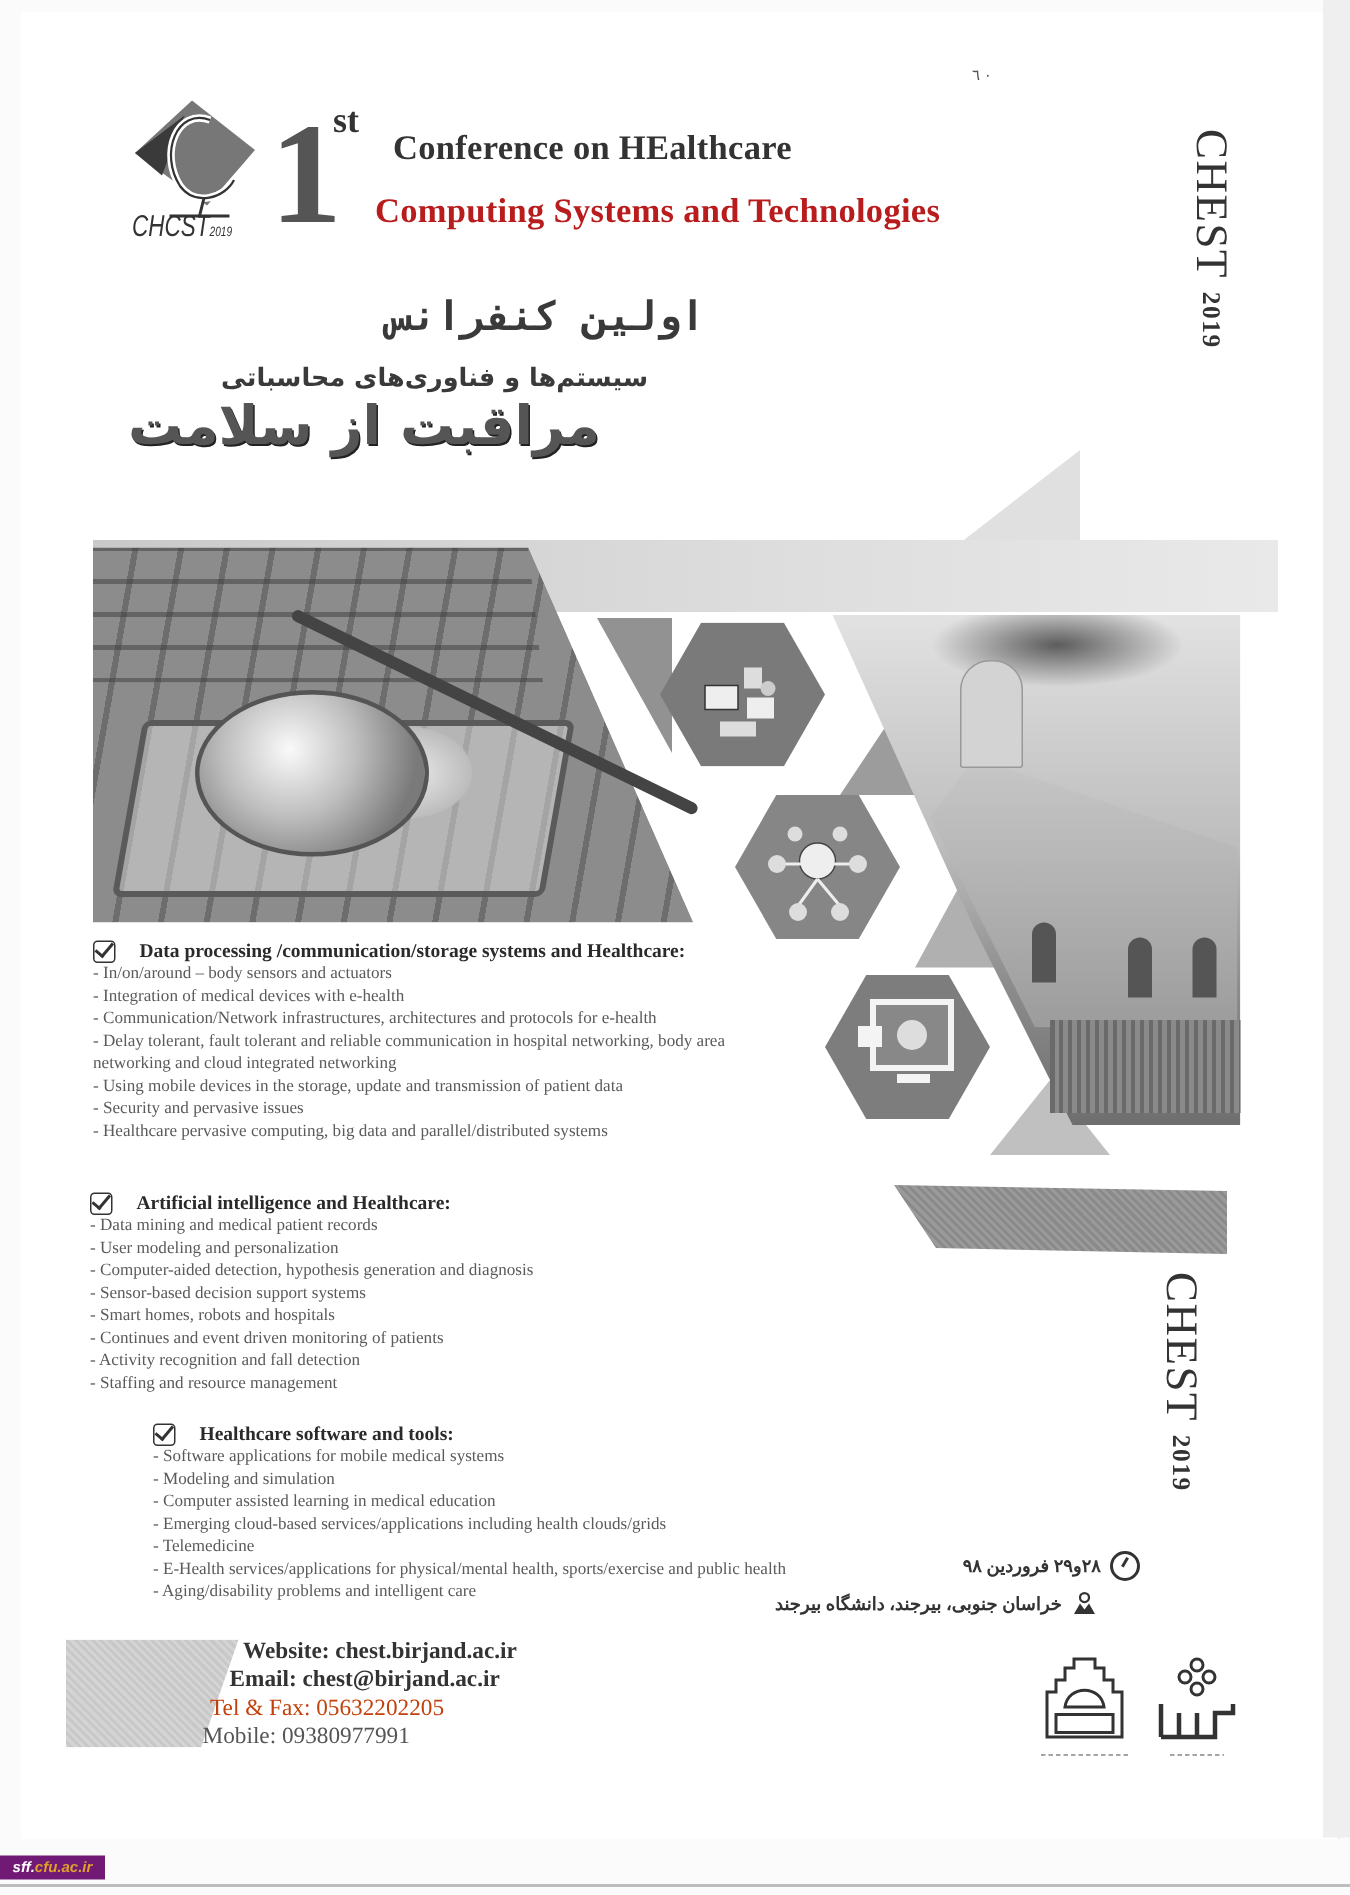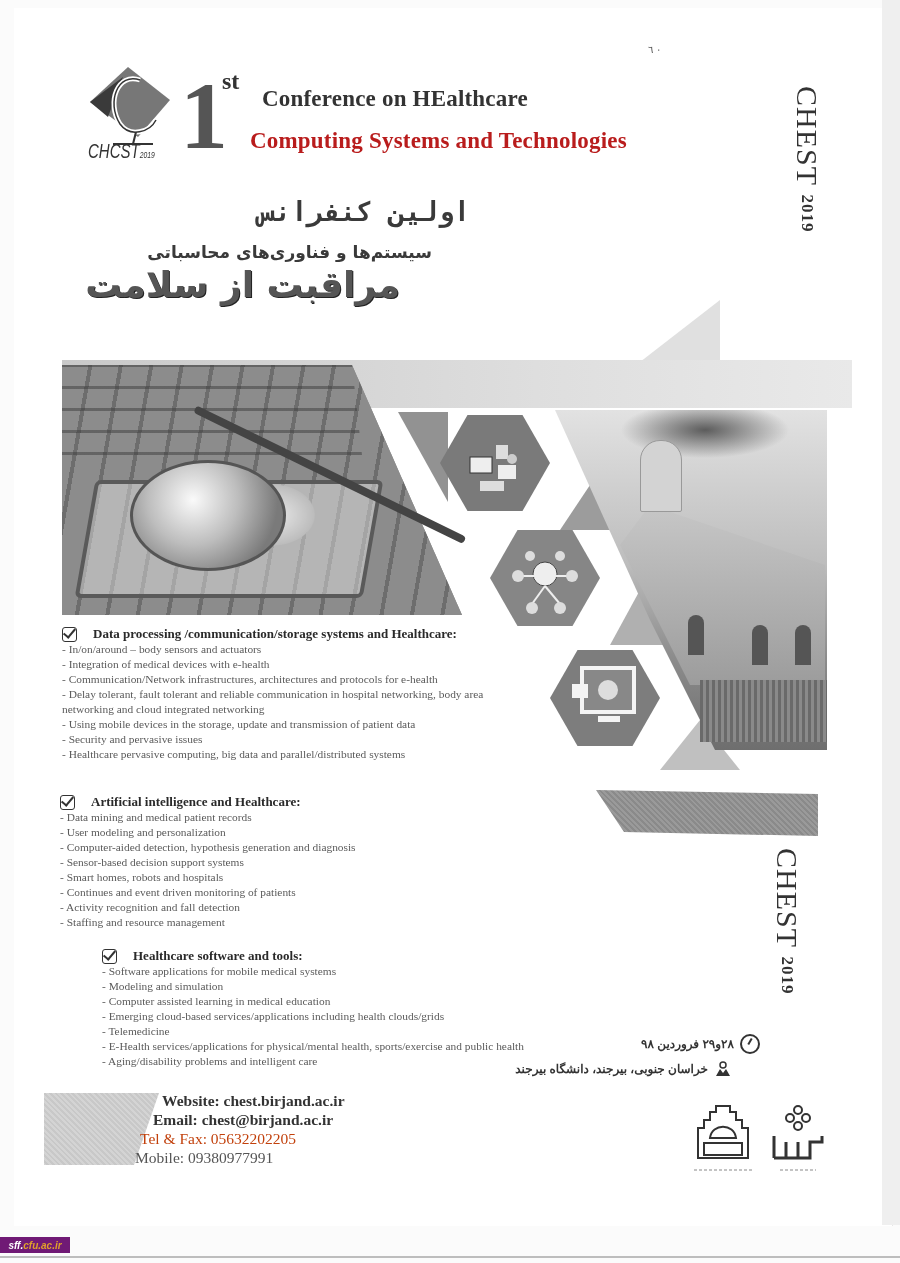--- a/index.html
+++ b/index.html
@@ -94,21 +94,21 @@
     
     .contact-shade { position:absolute; left: 44px; top: 1093px; width: 120px; height: 72px; background: repeating-linear-gradient(45deg,#d4d4d4 0 2px,#c8c8c8 2px 4px); clip-path: polygon(0 0, 115px 0, 90px 72px, 0 72px); }
     .contacts { position:absolute; left: 135px; top: 1091px; font-size: 15.5px; color: #333; line-height: 19px; }
     .contacts div { white-space: nowrap; }
     .contacts .c1 { padding-left: 27px; font-weight: bold; }
     .contacts .c2 { padding-left: 18px; font-weight: bold; }
     .contacts .c3 { padding-left: 5px; color:#c2410c; }
     .contacts .c4 { padding-left: 0; color:#555; }
 
     
-    .event-line { position:absolute; display:flex; align-items:center; gap: 6px; direction: rtl; font-family: Liberation Sans, sans-serif; font-weight: bold; font-size: 12px; color: #333; white-space: nowrap; text-align: center; }
+    .event-line { position:absolute; display:flex; align-items:center; gap: 6px; direction: rtl; font-family: Liberation Serif, serif; font-weight: bold; font-size: 12px; color: #333; white-space: nowrap; text-align: center; }
     .event-date { right: 140px; top: 1034px; }
     .event-place { right: 168px; top: 1061px; }
     .clock-icon { width: 16px; height: 16px; border: 2px solid #333; border-radius: 50%; position: relative; }
     .clock-icon::after { content:""; position:absolute; left: 7px; top: 2px; width: 2px; height: 7px; background:#333; transform: rotate(30deg); }
     .pin-icon { width: 18px; height: 16px; position: relative; }
 
     .uni-logos { position:absolute; left: 690px; top: 1098px; width: 140px; height: 85px; }
 
     .watermark { position:absolute; left: 0; top: 1237px; width: 70px; height: 16px; background: #701a75; display:flex; align-items:center; justify-content:center; font-family:"Liberation Sans", sans-serif; font-style: italic; font-weight: bold; font-size: 10px; }
     .watermark .w1 { color:#ffffff; }

